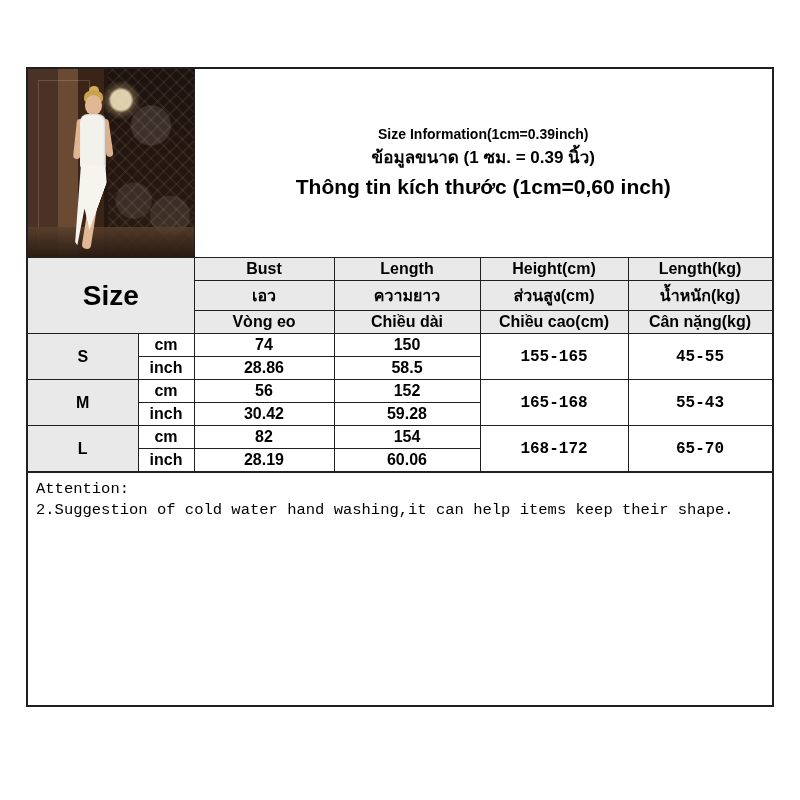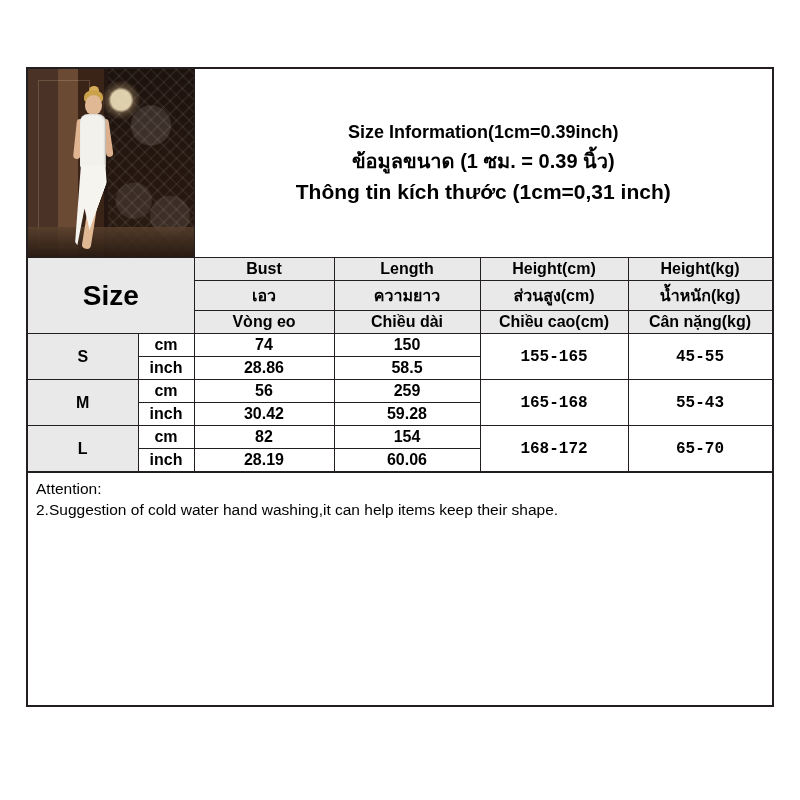--- a/index.html
+++ b/index.html
@@ -170,26 +170,26 @@
     width: 30%; height: 88%;
     border: 1px solid rgba(255,230,190,0.18);
   }
 
   .title-cell {
     padding: 14px 8px !important;
     border-right: none !important;
     border-top: none !important;
   }
   .title-line {
-    font-size: 18px;
+    font-size: 14px;
     font-weight: bold;
     line-height: 1.5;
     text-align: center;
   }
-  .title-line.l2 { font-size: 20px; }
+  .title-line.l2 { font-size: 17px; }
   .title-line.l3 { font-size: 21px; }
 
   .size-label-cell {
     font-size: 28px !important;
     background: #e9e9e9 !important;
     border-left: none !important;
   }
   .hdr {
     background: #e9e9e9 !important;
     font-size: 17px;
@@ -212,21 +212,21 @@
   }
   .range {
     font-size: 17px;
     font-family: Liberation Mono, monospace;
   }
   .attention {
     border-top: 1px solid #231f20;
     padding: 6px 8px 0 8px;
     font-size: 15.5px;
     line-height: 1.35;
-    font-family: Liberation Sans, sans-serif;
+    font-family: Liberation Mono, monospace;
   }
   .attention div { white-space: nowrap; }
 </style>
 </head>
 <body>
 
 <div class="page">
   <div class="chart">
     <table class="size-table">
       <colgroup>
@@ -256,30 +256,30 @@
                 <div class="ph-arm-r"></div>
                 <div class="ph-torso"></div>
                 <div class="ph-leg"></div>
                 <div class="ph-skirt"></div>
               </div>
             </div>
           </td>
           <td class="title-cell" colspan="4">
             <div class="title-line l1">Size Information(1cm=0.39inch)</div>
             <div class="title-line l2">ข้อมูลขนาด (1 ซม. = 0.39 นิ้ว)</div>
-            <div class="title-line l3">Thông tin kích thước (1cm=0,31 inch)</div>
+            <div class="title-line l3">Thông tin kích thước (1cm=0,60 inch)</div>
           </td>
         </tr>
 
         <tr>
           <td class="size-label-cell" colspan="2" rowspan="3">Size</td>
           <td class="hdr">Bust</td>
           <td class="hdr">Length</td>
           <td class="hdr">Height(cm)</td>
-          <td class="hdr">Height(kg)</td>
+          <td class="hdr">Length(kg)</td>
         </tr>
         <tr>
           <td class="hdr-sub">เอว</td>
           <td class="hdr-sub">ความยาว</td>
           <td class="hdr-sub">ส่วนสูง(cm)</td>
           <td class="hdr-sub">น้ำหนัก(kg)</td>
         </tr>
         <tr>
           <td class="hdr-sub">Vòng eo</td>
           <td class="hdr-sub">Chiều dài</td>
@@ -298,21 +298,21 @@
         <tr>
           <td class="unit">inch</td>
           <td class="val">28.86</td>
           <td class="val">58.5</td>
         </tr>
 
         <tr>
           <td class="grey-left" rowspan="2">M</td>
           <td class="unit">cm</td>
           <td class="val">56</td>
-          <td class="val">259</td>
+          <td class="val">152</td>
           <td class="range" rowspan="2">165-168</td>
           <td class="range" rowspan="2">55-43</td>
         </tr>
         <tr>
           <td class="unit">inch</td>
           <td class="val">30.42</td>
           <td class="val">59.28</td>
         </tr>
 
         <tr>

